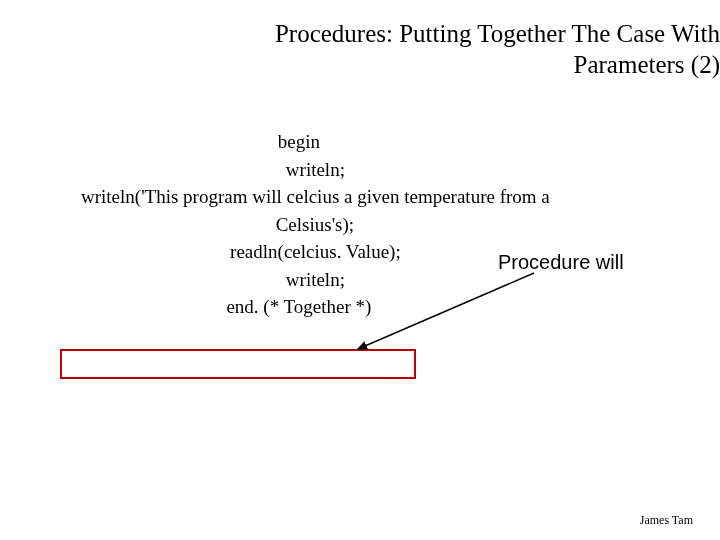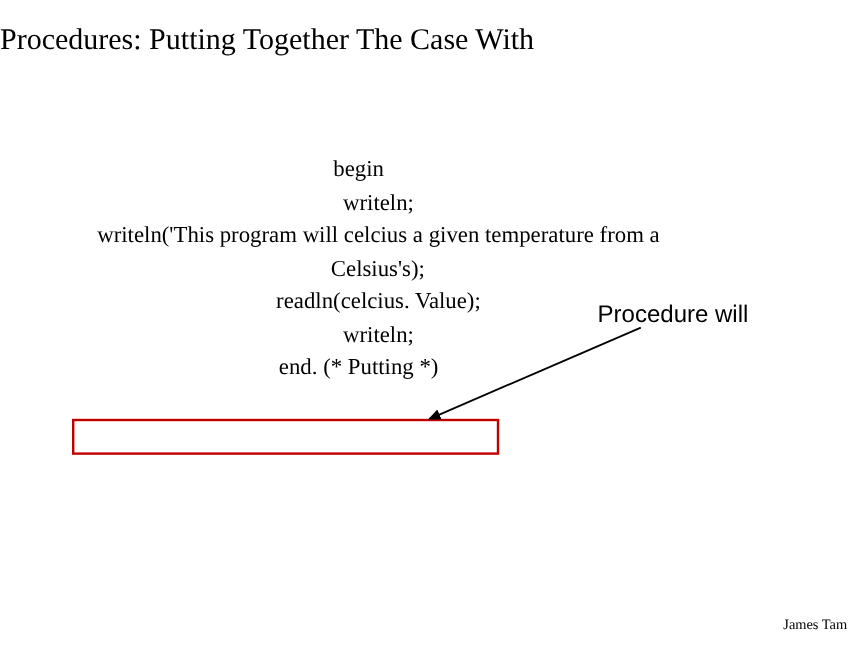--- a/index.html
+++ b/index.html
@@ -7,21 +7,21 @@
     padding: 0;
     width: 720px;
     height: 540px;
     font-family: "Times New Roman", Times, serif;
     color: #000;
     background: #fff;
     position: relative;
     overflow: hidden;
   }
   .title {
-    text-align: left;
+    text-align: right;
     font-size: 25px;
     margin-top: 18px;
     line-height: 1.25;
   }
   .code-block {
     position: absolute;
     left: 48px;
     top: 128px;
     font-size: 19px;
     line-height: 1.45;
@@ -45,46 +45,47 @@
     left: 60px;
     top: 349px;
     width: 352px;
     height: 26px;
     border: 2px solid #c00000;
     background: transparent;
     pointer-events: none;
   }
   .footer {
     position: absolute;
-    right: 14px;
+    right: 27px;
     bottom: 12px;
     font-size: 12px;
   }
   .arrow {
     position: absolute;
     left: 346px;
     top: 261px;
     pointer-events: none;
   }
 </style>
 </head>
 <body>
 
 <div class="title">
   <div>Procedures: Putting Together The Case With</div>
+  <div>Parameters (2)</div>
 </div>
 
 <div class="code-block">
   <div>begin</div>
   <div class="indent1">writeln;</div>
   <div class="indent1">writeln('This program will celcius a given temperature from a</div>
   <div class="indent2">Celsius's);</div>
   <div class="indent1">readln(celcius. Value);</div>
   <div class="indent1">writeln;</div>
-  <div>end. (* Putting *)</div>
+  <div>end. (* Together *)</div>
 </div>
 
 <div class="highlight-box"></div>
 
 <svg class="arrow" width="210" height="110">
   <defs>
     <marker id="arrowhead" markerWidth="8" markerHeight="8" refX="6" refY="3" orient="auto">
       <polygon points="0 0, 7 3, 0 6" fill="#000"></polygon>
     </marker>
   </defs>

